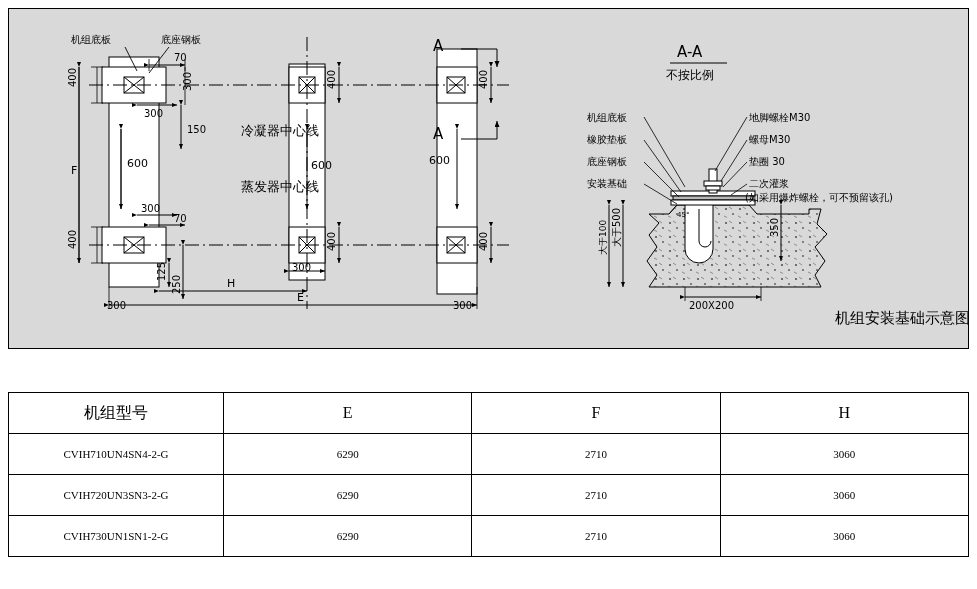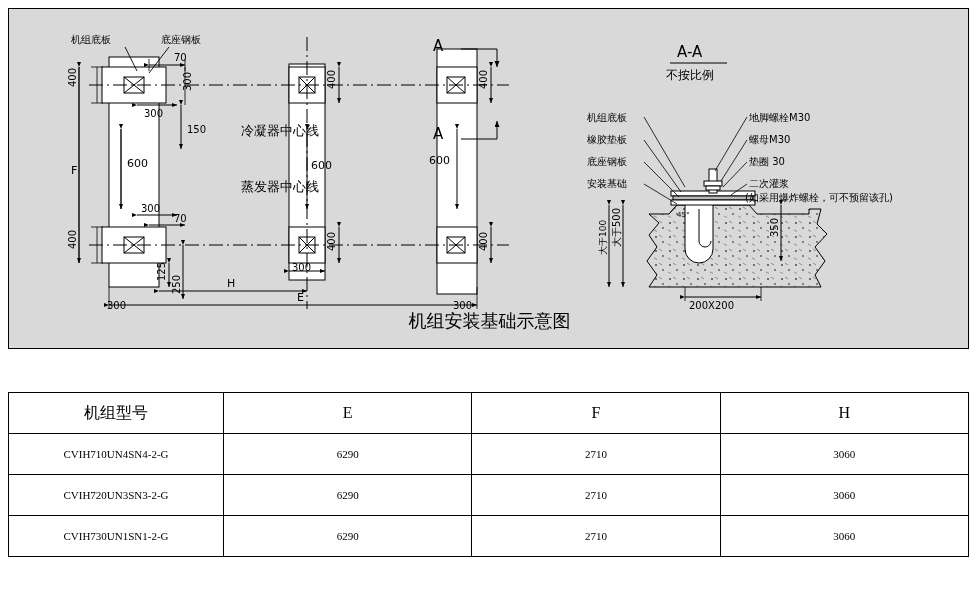--- a/index.html
+++ b/index.html
@@ -1,21 +1,21 @@
 <!DOCTYPE html>
 <html><head>
 <meta charset="utf-8">
 <style>
   html,body{margin:0;padding:0;background:#ffffff;}
   body{font-family:"Liberation Serif", serif; width:977px; height:589px; position:relative; overflow:hidden;}
   .page{position:relative;width:866px;height:589px;background:#fff;}
 
   
   .drawing{position:absolute;left:8px;top:8px;width:961px;height:341px;background:#d9d9d9;border:1px solid #000;box-sizing:border-box;}
-  .dwg-title{position:absolute;left:0;top:300px;width:961px;text-align:center;font-size:18px;color:#000;font-family:Liberation Mono, monospace;}
+  .dwg-title{position:absolute;left:0;top:300px;width:961px;text-align:right;font-size:15px;color:#000;font-family:Liberation Mono, monospace;}
 
   svg.plan{position:absolute;left:0;top:0;width:961px;height:341px;}
 
   
   .tbl-head{position:absolute;left:8px;top:358px;width:961px;height:30px;}
   .tbl-head .t1{position:absolute;left:36px;top:0;font-size:17px;font-family:"DejaVu Sans",sans-serif;color:#000;}
   .tbl-head .t2{position:absolute;right:6px;top:3px;font-size:14px;font-family:"DejaVu Sans",sans-serif;color:#000;}
 
   table.dims{position:absolute;left:8px;top:392px;width:961px;border-collapse:collapse;table-layout:fixed;}
   table.dims td,table.dims th{border:1px solid #000;height:38px;text-align:center;font-size:11px;font-weight:normal;font-family:"Liberation Serif",serif;color:#000;}

